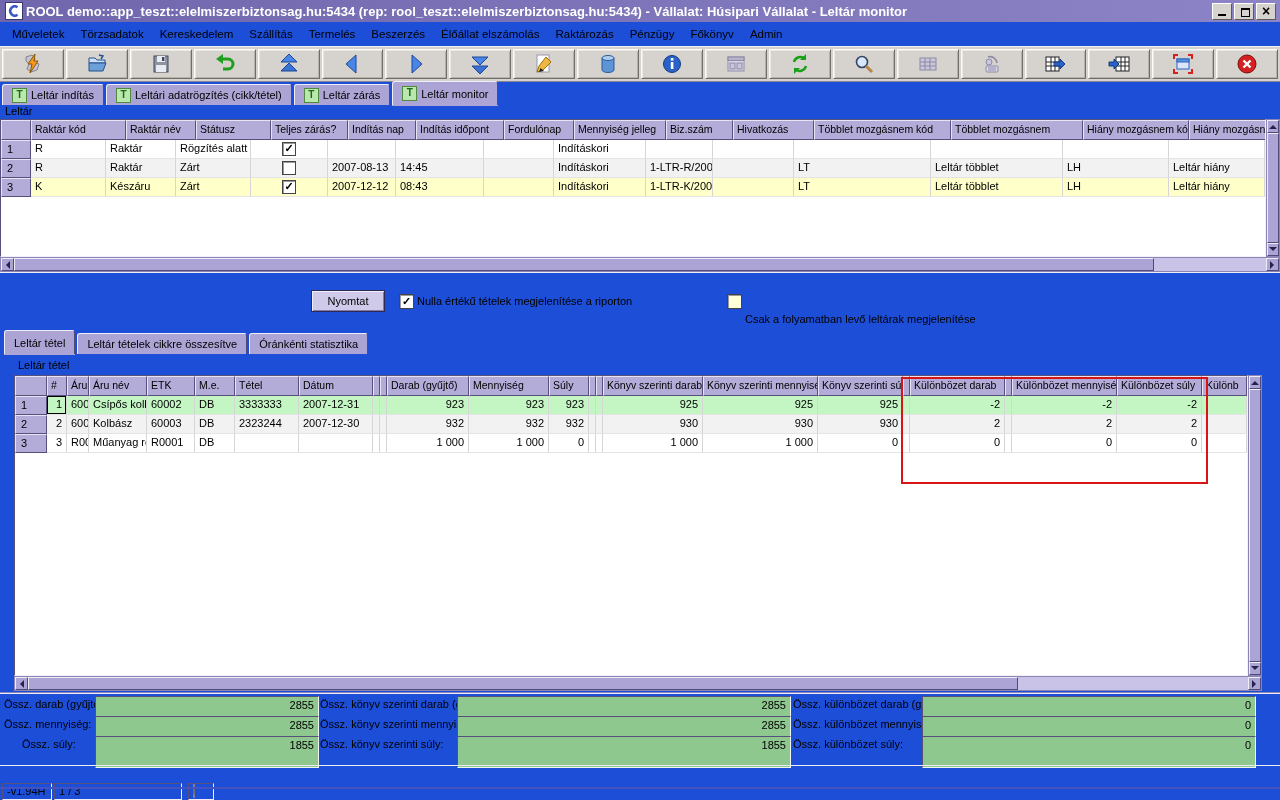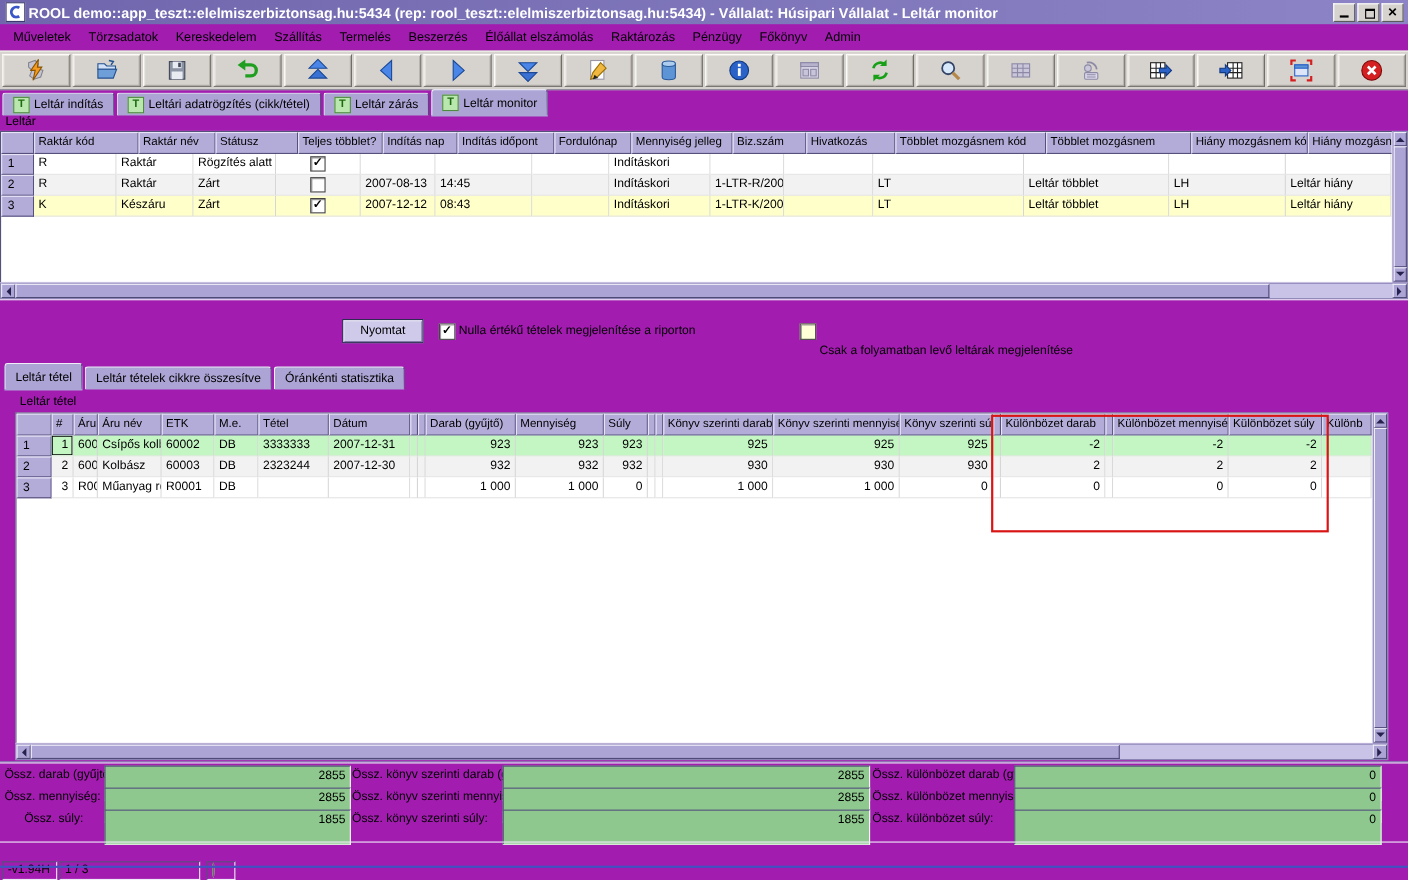--- a/index.html
+++ b/index.html
@@ -1,16 +1,16 @@
 <!DOCTYPE html>
 <html><head>
 <meta charset="utf-8">
 <style>
   html,body{margin:0;padding:0;background:#666;}
-  #screen{position:relative;width:1280px;height:800px;background:#a21caf;
+  #screen{position:relative;width:1280px;height:800px;background:#1d4ed8;
     font-family:"Liberation Sans",sans-serif;font-size:11px;color:#000;overflow:hidden;}
   
   .titlebar{position:absolute;top:0;left:0;width:1280px;height:22px;
     background:linear-gradient(90deg,#6f66ad,#8c84c6);display:flex;align-items:center;padding:0 2px;box-sizing:border-box;}
   .appicon{width:16px;height:16px;background:#fff;border:1px solid #3a3a6e;margin:0 3px;display:inline-flex;align-items:center;justify-content:center;}
   .title-text{color:#fff;font-weight:bold;font-size:13px;white-space:nowrap;overflow:hidden;flex:1;}
   .winbtns{display:flex;gap:2px;margin-right:2px;}
   .wbtn{width:18px;height:15px;background:#d6d3ce;border:1px solid;border-color:#fff #5a5a5a #5a5a5a #fff;
     display:inline-flex;align-items:center;justify-content:center;position:relative;cursor:default;}
   .glyph-min{width:8px;height:2px;background:#000;margin-top:8px;}
@@ -284,21 +284,21 @@
       </div>
   </div>
 
   <div class="slabel" style="top:105px;left:5px;">Leltár</div>
   <div class="table" id="upper-table" style="top: 119px; left: 0px; width: 1266px; height: 138px;">
       <div class="tr thr">
         <div class="th" style="width: 30px;"></div>
         <div class="th" style="width: 95px;">Raktár kód</div>
         <div class="th" style="width: 70px;">Raktár név</div>
         <div class="th" style="width: 75px;">Státusz</div>
-        <div class="th" style="width: 77px;">Teljes többlet?</div>
+        <div class="th" style="width: 77px;">Teljes zárás?</div>
         <div class="th" style="width: 68px;">Indítás nap</div>
         <div class="th" style="width: 88px;">Indítás időpont</div>
         <div class="th" style="width: 70px;">Fordulónap</div>
         <div class="th" style="width: 92px;">Mennyiség jelleg</div>
         <div class="th" style="width: 67px;">Biz.szám</div>
         <div class="th" style="width: 81px;">Hivatkozás</div>
         <div class="th" style="width: 137px;">Többlet mozgásnem kód</div>
         <div class="th" style="width: 132px;">Többlet mozgásnem</div>
         <div class="th" style="width: 106px;">Hiány mozgásnem kód</div>
         <div class="th" style="width: 96px;">Hiány mozgásnem</div>

